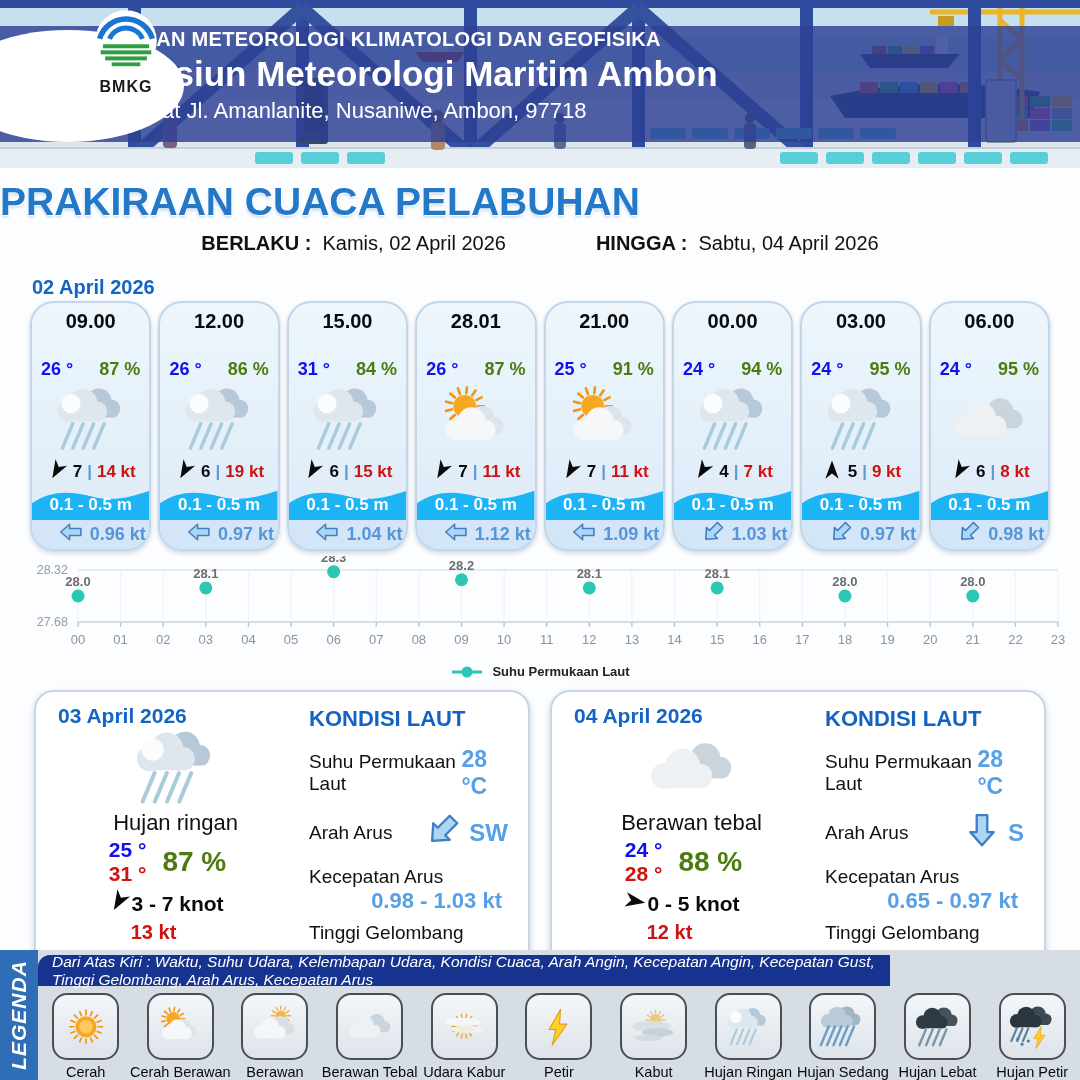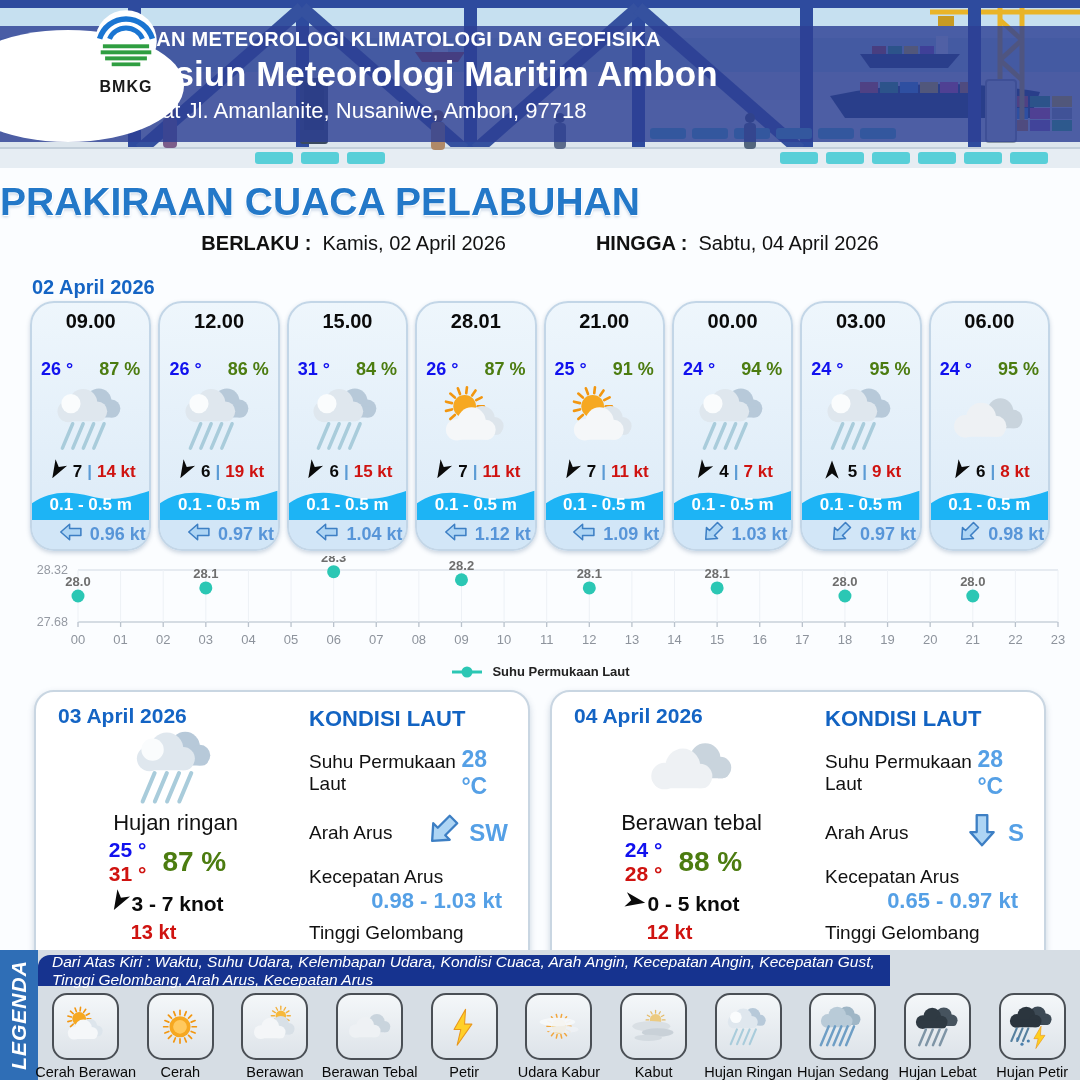--- a/index.html
+++ b/index.html
@@ -895,55 +895,20 @@
 
   <div class="legend">
     <div class="legend-strip">
       <div class="legend-title">LEGENDA</div>
     </div>
     <div class="legend-note">Dari Atas Kiri : Waktu, Suhu Udara, Kelembapan Udara, Kondisi Cuaca, Arah Angin, Kecepatan Angin, Kecepatan Gust, Tinggi Gelombang, Arah Arus, Kecepatan Arus</div>
     <div class="legend-items" id="legend-items">
         <div class="legend-item">
           <div class="legend-box">
             <svg width="58" height="47.559999999999995" viewBox="0 0 110 90">
-              <g stroke="#f2960f" stroke-width="3" stroke-linecap="round">
-                <line x1="57" y1="30" x2="64" y2="30"></line>
-                <line x1="55.281840384798144" y1="36.970847580656525" x2="61.48003256437062" y2="40.223909784962906"></line>
-                <line x1="50.52097120096734" y1="42.344757988404844" x2="54.49742442808543" y2="48.10564504966044"></line>
-                <line x1="43.80805020382984" y1="44.890633111470805" x2="44.651806965617105" y2="51.83959523015719"></line>
-                <line x1="36.68092669436197" y1="44.025243640281225" x2="34.19869248506422" y2="50.57035733907912"></line>
-                <line x1="30.772338777433482" y1="39.94683987361193" x2="25.532763540235774" y2="44.5886984812975"></line>
-                <line x1="27.43587273860922" y1="33.589734964313365" x2="20.639280016626856" y2="35.26494461432627"></line>
-                <line x1="27.43587273860922" y1="26.41026503568664" x2="20.639280016626852" y2="24.735055385673736"></line>
-                <line x1="30.772338777433482" y1="20.053160126388075" x2="25.53276354023577" y2="15.41130151870251"></line>
-                <line x1="36.68092669436196" y1="15.974756359718778" x2="34.198692485064214" y2="9.429642660920877"></line>
-                <line x1="43.80805020382985" y1="15.109366888529191" x2="44.65180696561711" y2="8.160404769842813"></line>
-                <line x1="50.520971200967324" y1="17.655242011595146" x2="54.49742442808541" y2="11.894354950339547"></line>
-                <line x1="55.28184038479815" y1="23.029152419343475" x2="61.48003256437062" y2="19.776090215037094"></line>
-              </g>
-              <circle cx="42" cy="30" r="13" fill="#f6a821"></circle>
-              <g transform="translate(62,50) scale(0.85)" fill="#dde5ec">
-                <circle cx="-18" cy="3" r="13"></circle>
-                <circle cx="0" cy="-7" r="17"></circle>
-                <circle cx="17" cy="3" r="12"></circle>
-                <rect x="-28" y="0" width="55" height="15" rx="7.5"></rect>
-              </g>
-              <g transform="translate(50,54) scale(0.95)" fill="#f5f7f9">
-                <circle cx="-18" cy="3" r="13"></circle>
-                <circle cx="0" cy="-7" r="17"></circle>
-                <circle cx="17" cy="3" r="12"></circle>
-                <rect x="-28" y="0" width="55" height="15" rx="7.5"></rect>
-              </g>
-            </svg>
-          </div>
-          <div class="legend-label">Cerah Berawan</div>
-        </div>
-        <div class="legend-item">
-          <div class="legend-box">
-            <svg width="58" height="47.559999999999995" viewBox="0 0 110 90">
               <g stroke="#f2960f" stroke-width="3.2" stroke-linecap="round">
                 <line x1="78" y1="45" x2="86" y2="45"></line>
                 <line x1="76.24922924775959" y1="53.80171894439707" x2="83.64026550784989" y2="56.86318640331778"></line>
                 <line x1="71.2634559672906" y1="61.2634559672906" x2="76.92031021678298" y2="66.92031021678298"></line>
                 <line x1="63.80171894439707" y1="66.24922924775959" x2="66.86318640331778" y2="73.64026550784989"></line>
                 <line x1="55" y1="68" x2="55" y2="76"></line>
                 <line x1="46.19828105560293" y1="66.24922924775959" x2="43.13681359668222" y2="73.64026550784989"></line>
                 <line x1="38.7365440327094" y1="61.2634559672906" x2="33.07968978321703" y2="66.92031021678298"></line>
                 <line x1="33.750770752240406" y1="53.80171894439707" x2="26.35973449215011" y2="56.86318640331778"></line>
                 <line x1="32" y1="45" x2="24" y2="45.00000000000001"></line>
@@ -957,20 +922,55 @@
               </g>
               <circle cx="55" cy="45" r="20" fill="#f6a821"></circle>
               <circle cx="55" cy="45" r="13" fill="#ffc95e"></circle>
             </svg>
           </div>
           <div class="legend-label">Cerah</div>
         </div>
         <div class="legend-item">
           <div class="legend-box">
             <svg width="58" height="47.559999999999995" viewBox="0 0 110 90">
+              <g stroke="#f2960f" stroke-width="3" stroke-linecap="round">
+                <line x1="57" y1="30" x2="64" y2="30"></line>
+                <line x1="55.281840384798144" y1="36.970847580656525" x2="61.48003256437062" y2="40.223909784962906"></line>
+                <line x1="50.52097120096734" y1="42.344757988404844" x2="54.49742442808543" y2="48.10564504966044"></line>
+                <line x1="43.80805020382984" y1="44.890633111470805" x2="44.651806965617105" y2="51.83959523015719"></line>
+                <line x1="36.68092669436197" y1="44.025243640281225" x2="34.19869248506422" y2="50.57035733907912"></line>
+                <line x1="30.772338777433482" y1="39.94683987361193" x2="25.532763540235774" y2="44.5886984812975"></line>
+                <line x1="27.43587273860922" y1="33.589734964313365" x2="20.639280016626856" y2="35.26494461432627"></line>
+                <line x1="27.43587273860922" y1="26.41026503568664" x2="20.639280016626852" y2="24.735055385673736"></line>
+                <line x1="30.772338777433482" y1="20.053160126388075" x2="25.53276354023577" y2="15.41130151870251"></line>
+                <line x1="36.68092669436196" y1="15.974756359718778" x2="34.198692485064214" y2="9.429642660920877"></line>
+                <line x1="43.80805020382985" y1="15.109366888529191" x2="44.65180696561711" y2="8.160404769842813"></line>
+                <line x1="50.520971200967324" y1="17.655242011595146" x2="54.49742442808541" y2="11.894354950339547"></line>
+                <line x1="55.28184038479815" y1="23.029152419343475" x2="61.48003256437062" y2="19.776090215037094"></line>
+              </g>
+              <circle cx="42" cy="30" r="13" fill="#f6a821"></circle>
+              <g transform="translate(62,50) scale(0.85)" fill="#dde5ec">
+                <circle cx="-18" cy="3" r="13"></circle>
+                <circle cx="0" cy="-7" r="17"></circle>
+                <circle cx="17" cy="3" r="12"></circle>
+                <rect x="-28" y="0" width="55" height="15" rx="7.5"></rect>
+              </g>
+              <g transform="translate(50,54) scale(0.95)" fill="#f5f7f9">
+                <circle cx="-18" cy="3" r="13"></circle>
+                <circle cx="0" cy="-7" r="17"></circle>
+                <circle cx="17" cy="3" r="12"></circle>
+                <rect x="-28" y="0" width="55" height="15" rx="7.5"></rect>
+              </g>
+            </svg>
+          </div>
+          <div class="legend-label">Cerah Berawan</div>
+        </div>
+        <div class="legend-item">
+          <div class="legend-box">
+            <svg width="58" height="47.559999999999995" viewBox="0 0 110 90">
               <g stroke="#f2b03a" stroke-width="2.6" stroke-linecap="round">
                 <line x1="78" y1="24" x2="84" y2="24"></line>
                 <line x1="76.39230484541326" y1="30" x2="81.5884572681199" y2="33"></line>
                 <line x1="72" y1="34.392304845413264" x2="75" y2="39.588457268119896"></line>
                 <line x1="66" y1="36" x2="66" y2="42"></line>
                 <line x1="60" y1="34.392304845413264" x2="57" y2="39.588457268119896"></line>
                 <line x1="55.607695154586736" y1="30" x2="50.411542731880104" y2="33"></line>
                 <line x1="54" y1="24" x2="48" y2="24.000000000000004"></line>
                 <line x1="55.607695154586736" y1="18.000000000000004" x2="50.411542731880104" y2="15.000000000000005"></line>
                 <line x1="59.99999999999999" y1="13.60769515458674" x2="56.99999999999999" y2="8.41154273188011"></line>
@@ -1006,30 +1006,20 @@
               </g>
               <g transform="translate(46,50) scale(1)" fill="#eef1f4">
                 <circle cx="-18" cy="3" r="13"></circle>
                 <circle cx="0" cy="-7" r="17"></circle>
                 <circle cx="17" cy="3" r="12"></circle>
                 <rect x="-28" y="0" width="55" height="15" rx="7.5"></rect>
               </g>
             </svg>
           </div>
           <div class="legend-label">Berawan Tebal</div>
-        </div>
-        <div class="legend-item">
-          <div class="legend-box">
-            <svg width="58" height="47.559999999999995" viewBox="0 0 110 90">
-              <g transform="translate(48,12) scale(1)">
-                <polygon points="10,0 -12,38 1,38 -6,68 22,28 8,28" fill="#ffd028" stroke="#e8971c" stroke-width="2" stroke-linejoin="round"></polygon>
-              </g>
-            </svg>
-          </div>
-          <div class="legend-label">Petir</div>
         </div>
         <div class="legend-item">
           <div class="legend-box">
             <svg width="58" height="47.559999999999995" viewBox="0 0 110 90">
               <g stroke="#f2a53a" stroke-width="2.8" stroke-linecap="round">
                 <line x1="71" y1="44" x2="78" y2="44"></line>
                 <line x1="69.4155018864387" y1="50.94213982588093" x2="75.72228396175564" y2="53.97932599970384"></line>
                 <line x1="64.97583682973973" y1="56.50930371948848" x2="69.34026544275088" y2="61.982124096764686"></line>
                 <line x1="58.56033494330103" y1="59.598846594909176" x2="60.11798148099523" y2="66.42334198018195"></line>
                 <line x1="51.43966505669897" y1="59.598846594909176" x2="49.882018519004774" y2="66.42334198018195"></line>
@@ -1046,20 +1036,30 @@
               <circle cx="55" cy="44" r="14" fill="#f8c354"></circle>
               <ellipse cx="52" cy="36" rx="34" ry="8" fill="#f5f8fa" opacity="0.95"></ellipse>
               <ellipse cx="62" cy="50" rx="30" ry="7" fill="#eef2f5" opacity="0.9"></ellipse>
             </svg>
           </div>
           <div class="legend-label">Udara Kabur</div>
         </div>
         <div class="legend-item">
           <div class="legend-box">
             <svg width="58" height="47.559999999999995" viewBox="0 0 110 90">
+              <g transform="translate(48,12) scale(1)">
+                <polygon points="10,0 -12,38 1,38 -6,68 22,28 8,28" fill="#ffd028" stroke="#e8971c" stroke-width="2" stroke-linejoin="round"></polygon>
+              </g>
+            </svg>
+          </div>
+          <div class="legend-label">Petir</div>
+        </div>
+        <div class="legend-item">
+          <div class="legend-box">
+            <svg width="58" height="47.559999999999995" viewBox="0 0 110 90">
               <g stroke="#e5bb67" stroke-width="2.4" stroke-linecap="round">
                 <line x1="71" y1="32" x2="76" y2="32"></line>
                 <line x1="69.2583302491977" y1="38.5" x2="73.5884572681199" y2="41"></line>
                 <line x1="64.5" y1="43.2583302491977" x2="67" y2="47.588457268119896"></line>
                 <line x1="58" y1="45" x2="58" y2="50"></line>
                 <line x1="51.5" y1="43.258330249197705" x2="49" y2="47.588457268119896"></line>
                 <line x1="46.741669750802295" y1="38.5" x2="42.411542731880104" y2="41"></line>
                 <line x1="45" y1="32" x2="40" y2="32"></line>
                 <line x1="46.741669750802295" y1="25.500000000000004" x2="42.411542731880104" y2="23.000000000000007"></line>
                 <line x1="51.49999999999999" y1="20.741669750802302" x2="48.99999999999999" y2="16.41154273188011"></line>

